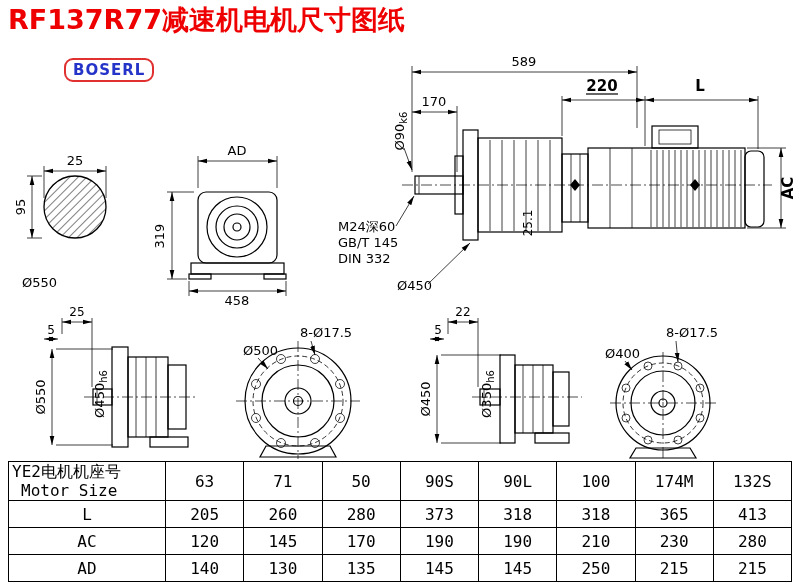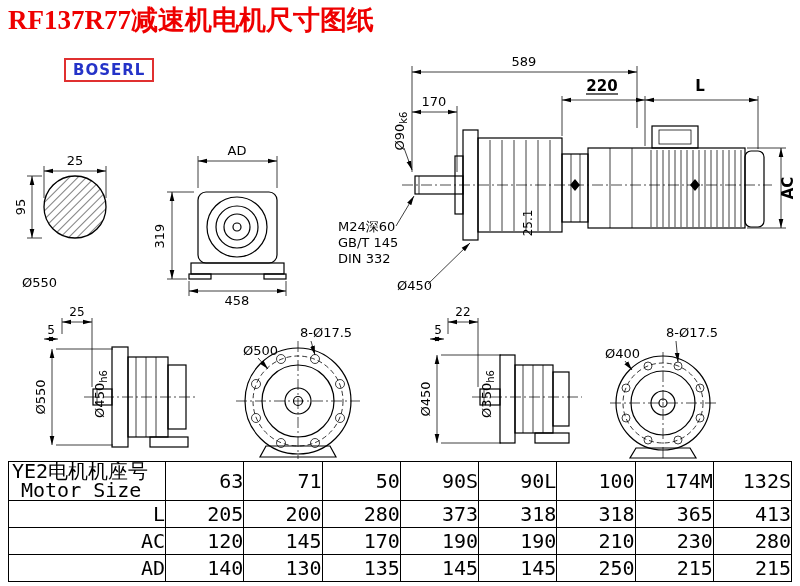--- a/index.html
+++ b/index.html
@@ -16,22 +16,22 @@
   .d    { font-size:13px; fill:#000; }
   .d-sm { font-size:12px; fill:#000; }
   .d-b  { font-size:15px; font-weight:bold; fill:#000; }
   .ln   { fill:none; stroke:#000; stroke-width:1.2; }
   .thin { fill:none; stroke:#000; stroke-width:0.75; }
   .cl   { fill:none; stroke:#000; stroke-width:0.7; stroke-dasharray:11 3 2 3; }
   .dsh  { fill:none; stroke:#000; stroke-width:0.8; stroke-dasharray:5 3; }
   .blk  { fill:#000; stroke:none; }
 
   #spec-table { position:absolute; left:8px; top:461px; width:784px; border-collapse:collapse;
-                table-layout:fixed; font-family:"DejaVu Sans Mono", monospace; font-size:20px; color:#000; }
-  #spec-table th, #spec-table td { border:1px solid #000; text-align:right; padding:0;
+                table-layout:fixed; font-family:"DejaVu Sans Mono", monospace; font-size:16px; color:#000; }
+  #spec-table th, #spec-table td { border:1px solid #000; text-align:center; padding:0;
                 font-weight:normal; height:27px; overflow:hidden; white-space:nowrap; }
   #spec-table tr.head th { height:39px; line-height:19px; }
   #spec-table th.first { text-align:left; padding-left:3px; }
   #spec-table th.first .h2 { padding-left:9px; }
 </style>
 </head>
 <body>
 
 <div id="stage">
 
@@ -224,22 +224,22 @@
       <circle class="thin" cx="648" cy="366" r="4"></circle>
       <circle class="thin" cx="648" cy="440" r="4"></circle>
       <polygon class="ln" points="636,448 690,448 696,458 630,458"></polygon>
       <text class="d" x="605" y="358" text-anchor="start">Ø400</text>
       <line class="thin" x1="625" y1="361" x2="632" y2="370" marker-end="url(#arr)"></line>
       <text class="d" x="666" y="337" text-anchor="start">8-Ø17.5</text>
       <line class="thin" x1="676" y1="341" x2="678" y2="362" marker-end="url(#arr)"></line>
     </g>
   </svg>
 
-  <div class="title" style="color: rgb(238, 0, 0); font-family: Liberation Serif, serif;">RF137R77减速机电机尺寸图纸</div>
-  <div class="brand" style="border-color: rgb(224, 48, 48);">
+  <div class="title" style="color: rgb(238, 0, 0);">RF137R77减速机电机尺寸图纸</div>
+  <div class="brand" style="border-color: rgb(224, 48, 48); border-radius: 9px;">
     <span style="color: rgb(36, 51, 200);">BOSERL</span>
   </div>
 
   <table id="spec-table">
     <colgroup>
       <col style="width:157px">
       <col>
         <col>
         <col>
         <col>
@@ -259,21 +259,21 @@
       <th>50</th>
       <th>90S</th>
       <th>90L</th>
       <th>100</th>
       <th>174M</th>
       <th>132S</th>
     </tr>
     <tr>
       <th>L</th>
       <td>205</td>
-      <td>200</td>
+      <td>260</td>
       <td>280</td>
       <td>373</td>
       <td>318</td>
       <td>318</td>
       <td>365</td>
       <td>413</td>
     </tr>
     <tr>
       <th>AC</th>
       <td>120</td>

